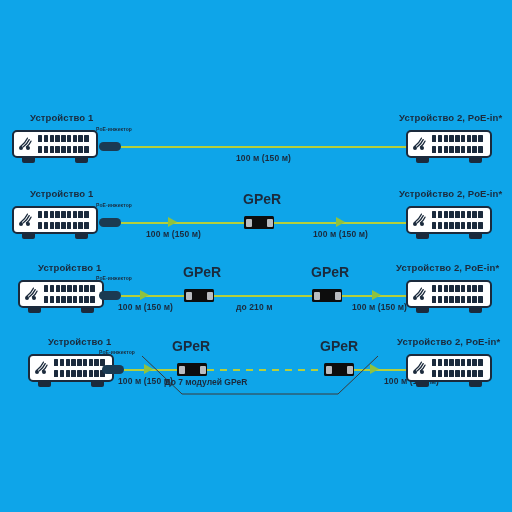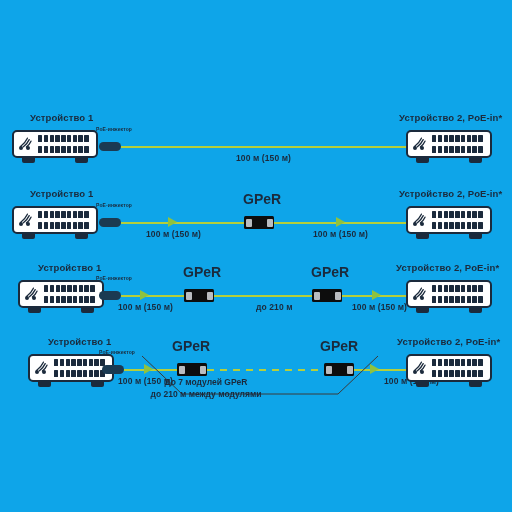--- a/index.html
+++ b/index.html
@@ -473,21 +473,21 @@
     <div class="dist" style="left:118px; top:46px;">100 м (150 м)</div>
 
     <div class="gper-label" style="left:183px; top:8px;">GPeR</div>
     <div class="gper" style="left:184px; top:33px;">
       <div class="gper-body"></div>
       <div class="gper-cap left"></div>
       <div class="gper-cap right"></div>
     </div>
 
     <div class="cable" style="left:214px; top:39px; width:98px;"></div>
-    <div class="dist" style="left:256px; top:46px;">до 210 м</div>
+    <div class="dist" style="left:236px; top:46px;">до 210 м</div>
 
     <div class="gper-label" style="left:311px; top:8px;">GPeR</div>
     <div class="gper" style="left:312px; top:33px;">
       <div class="gper-body"></div>
       <div class="gper-cap left"></div>
       <div class="gper-cap right"></div>
     </div>
 
     <div class="cable" style="left:342px; top:39px; width:64px;"></div>
     <div class="arrow" style="left:372px; top:34px;"></div>
@@ -608,21 +608,20 @@
     <div class="cable" style="left:354px; top:37px; width:52px;"></div>
     <div class="arrow" style="left:370px; top:32px;"></div>
     <div class="dist" style="left:384px; top:44px;">100 м (150 м)</div>
 
     <div class="bracket">
       <svg viewBox="0 0 240 44" width="240" height="44">
         <path d="M2 2 L42 40 L198 40 L238 2" stroke="#3a3a3a" stroke-width="1" fill="none" stroke-linejoin="miter"></path>
       </svg>
     </div>
     <div class="note" style="left:206px; top:44px; transform:translateX(-50%);">До 7 модулей GPeR</div>
-    <div class="note" style="left:206px; top:56px; transform:translateX(-50%);">до 210 м между модулями</div>
 
     <div class="device-label" style="left:397px; top:4px;">Устройство 2, PoE-in*</div>
 
     <div class="device" style="left:406px; top:22px;">
       <div class="device-body"></div>
       <div class="device-wifi">
         <svg viewBox="0 0 14 11" width="14" height="11">
           <path d="M1.5 9.6 C4 7.6 6.6 5 8.4 1.2" stroke="#1b2a3c" stroke-width="1.3" fill="none" stroke-linecap="round"></path>
           <path d="M4.4 9.8 C6.4 8.2 8.6 6 10.2 2.6" stroke="#1b2a3c" stroke-width="1.3" fill="none" stroke-linecap="round"></path>
           <path d="M7.4 10 C9 8.7 10.8 6.9 12 4.2" stroke="#1b2a3c" stroke-width="1.3" fill="none" stroke-linecap="round"></path>

